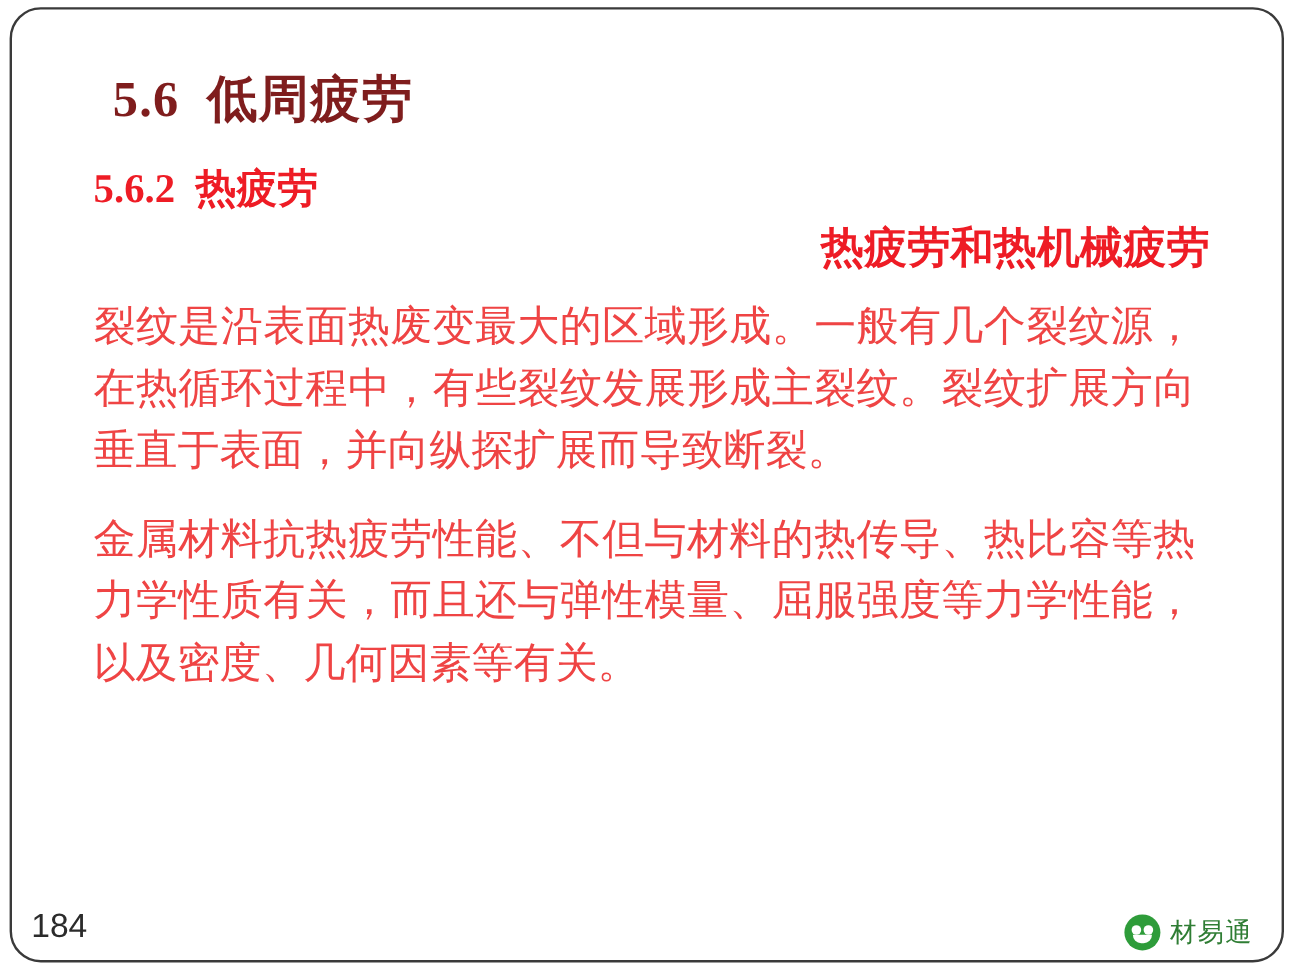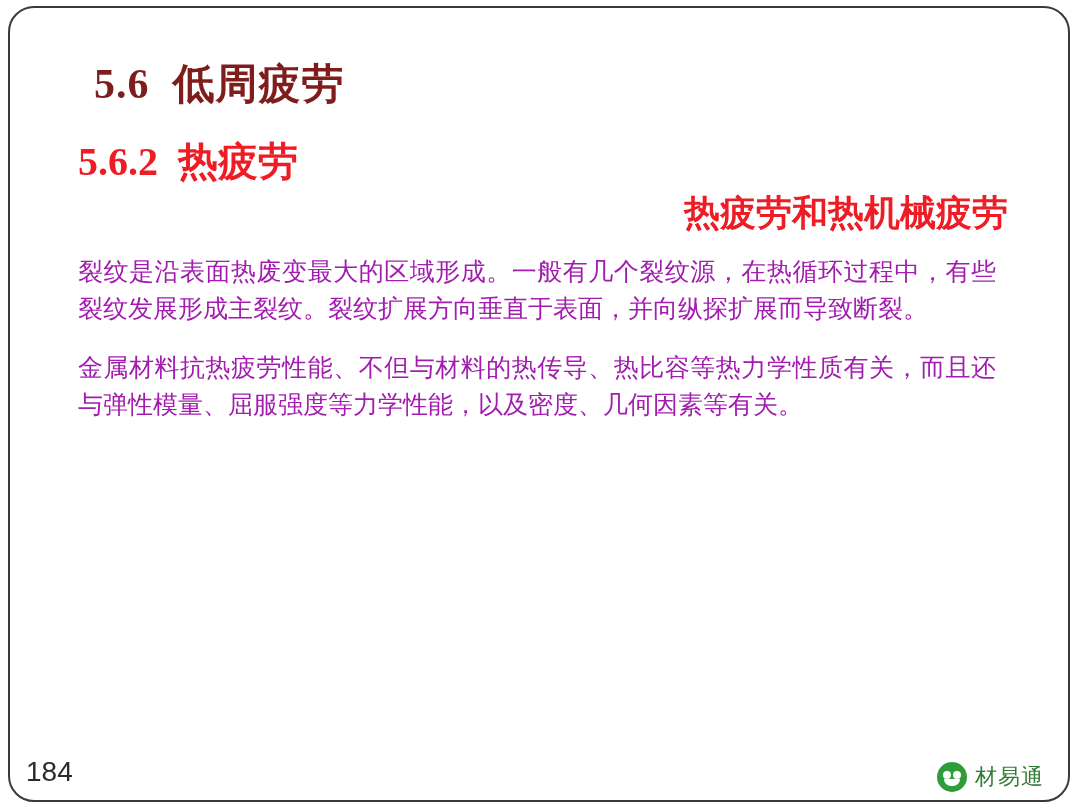--- a/index.html
+++ b/index.html
@@ -41,40 +41,40 @@
     font-family: "Liberation Serif", "DejaVu Serif", serif;
     font-size: 42px;
     color: #7f1d1d;
     letter-spacing: 1px;
     margin: 0 0 30px 16px;
     line-height: 1.15;
     white-space: pre;
   }
   .subtitle-1 {
     font-family: "Liberation Serif", "DejaVu Serif", serif;
-    font-size: 40px;
+    font-size: 34px;
     color: #ee1c25;
     margin: 0 0 6px 0;
     line-height: 1.2;
     white-space: pre;
   }
   .subtitle-2 {
     font-family: "Liberation Serif", "DejaVu Serif", serif;
     font-size: 36px;
     font-weight: bold;
     color: #ee1c25;
     margin: 0 0 18px 0;
     line-height: 1.2;
     white-space: pre;
     text-align: right;
   }
   .body-para {
     font-family: "Liberation Serif", "DejaVu Serif", serif;
-    font-size: 25px;
-    color: #a21caf;
+    font-size: 35px;
+    color: #ef4444;
     line-height: 1.48;
     margin: 0 12px 22px 0;
     text-align: justify;
     text-justify: inter-ideograph;
   }
   .page-number {
     position: absolute;
     left: 26px;
     bottom: 22px;
     font-family: "Liberation Sans", "DejaVu Sans", sans-serif;

